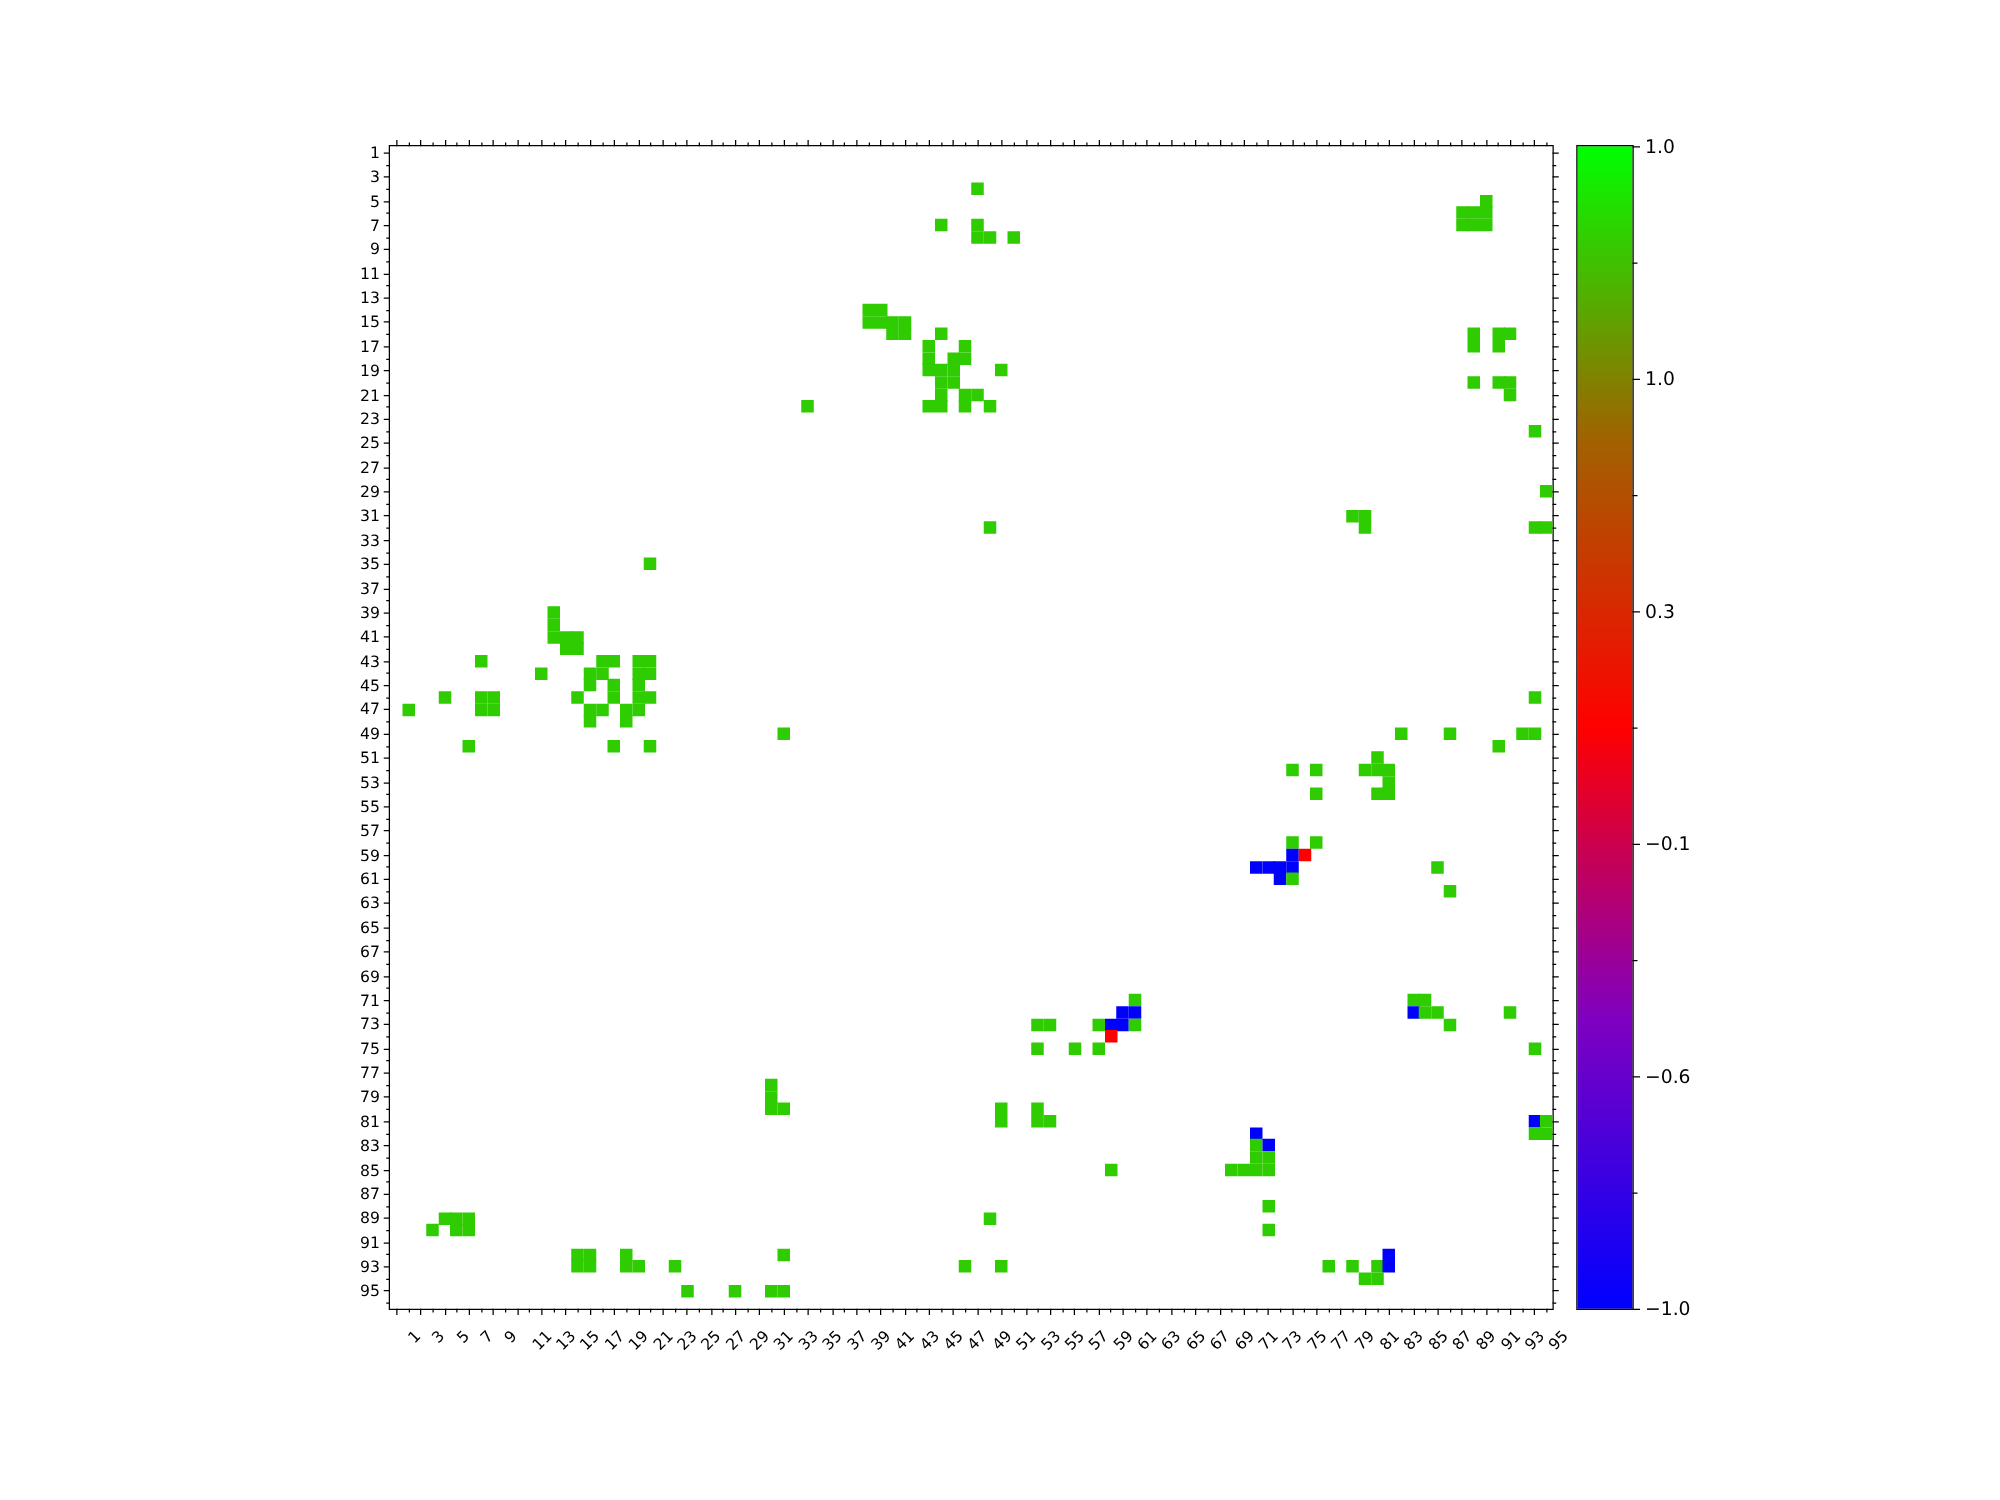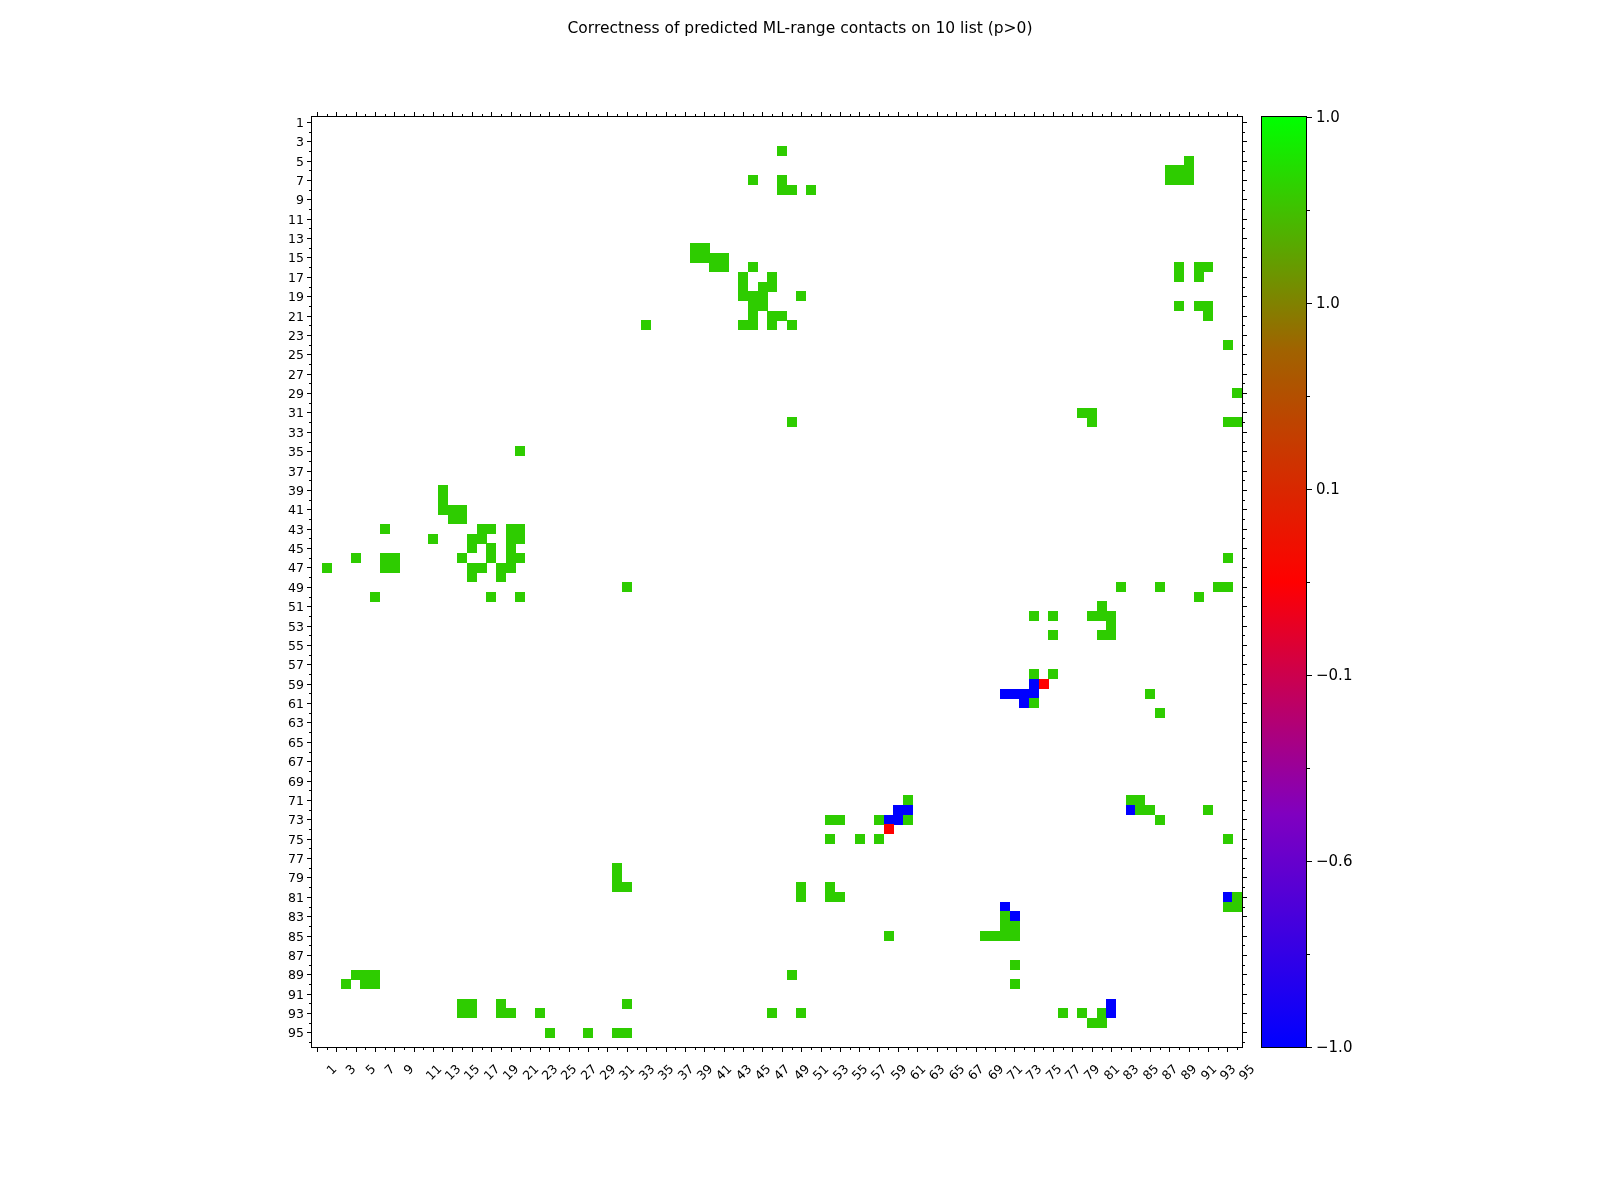--- a/index.html
+++ b/index.html
@@ -43,21 +43,20 @@
   #cbar-inner{position:absolute;left:0;top:0;width:100%;height:100%;}
   .cb-tick{position:absolute;left:44px;width:6px;height:1px;background:#000;}
   .cb-label{position:absolute;left:54px;font-size:15px;transform:translateY(-50%);color:#000;white-space:nowrap;}
 </style>
 </head>
 <body>
 
 <div id="root">
 
   <div class="title-block">
-    <div class="title-line">Correctness of predicted ML-range contacts on 10 list (p&gt;0)</div>
   </div>
 
 
   <div id="axes">
     <div id="grid">
         <div class="cell" style="left: 465px; top: 29.0625px; width: 10.0375px; height: 10.0375px; background: rgb(46, 204, 0);"></div>
         <div class="cell" style="left: 435.938px; top: 58.125px; width: 10.0375px; height: 10.0375px; background: rgb(46, 204, 0);"></div>
         <div class="cell" style="left: 465px; top: 58.125px; width: 10.0375px; height: 10.0375px; background: rgb(46, 204, 0);"></div>
         <div class="cell" style="left: 465px; top: 67.8125px; width: 10.0375px; height: 10.0375px; background: rgb(46, 204, 0);"></div>
         <div class="cell" style="left: 494.062px; top: 67.8125px; width: 10.0375px; height: 10.0375px; background: rgb(46, 204, 0);"></div>
@@ -747,21 +746,21 @@
 
   <div id="cbar" style="background: linear-gradient(rgb(0, 255, 0) 0%, rgb(160, 99, 0) 25%, rgb(255, 0, 0) 50%, rgb(128, 0, 192) 75%, rgb(0, 0, 255) 100%);">
     <div id="cbar-inner"></div>
   <div class="cb-tick" style="top: 0px;"></div>
       <div class="cb-label" style="top: 0px;">1.0</div>
       <div class="cb-tick" style="top: 93px; width: 4px;"></div>
       <div class="cb-tick" style="top: 186px;"></div>
       <div class="cb-label" style="top: 186px;">1.0</div>
       <div class="cb-tick" style="top: 279px; width: 4px;"></div>
       <div class="cb-tick" style="top: 372px;"></div>
-      <div class="cb-label" style="top: 372px;">0.1</div>
+      <div class="cb-label" style="top: 372px;">0.3</div>
       <div class="cb-tick" style="top: 465px; width: 4px;"></div>
       <div class="cb-tick" style="top: 558px;"></div>
       <div class="cb-label" style="top: 558px;">−0.1</div>
       <div class="cb-tick" style="top: 651px; width: 4px;"></div>
       <div class="cb-tick" style="top: 744px;"></div>
       <div class="cb-label" style="top: 744px;">−0.6</div>
       <div class="cb-tick" style="top: 837px; width: 4px;"></div>
       <div class="cb-tick" style="top: 930px;"></div>
       <div class="cb-label" style="top: 930px;">−1.0</div>
     </div>

